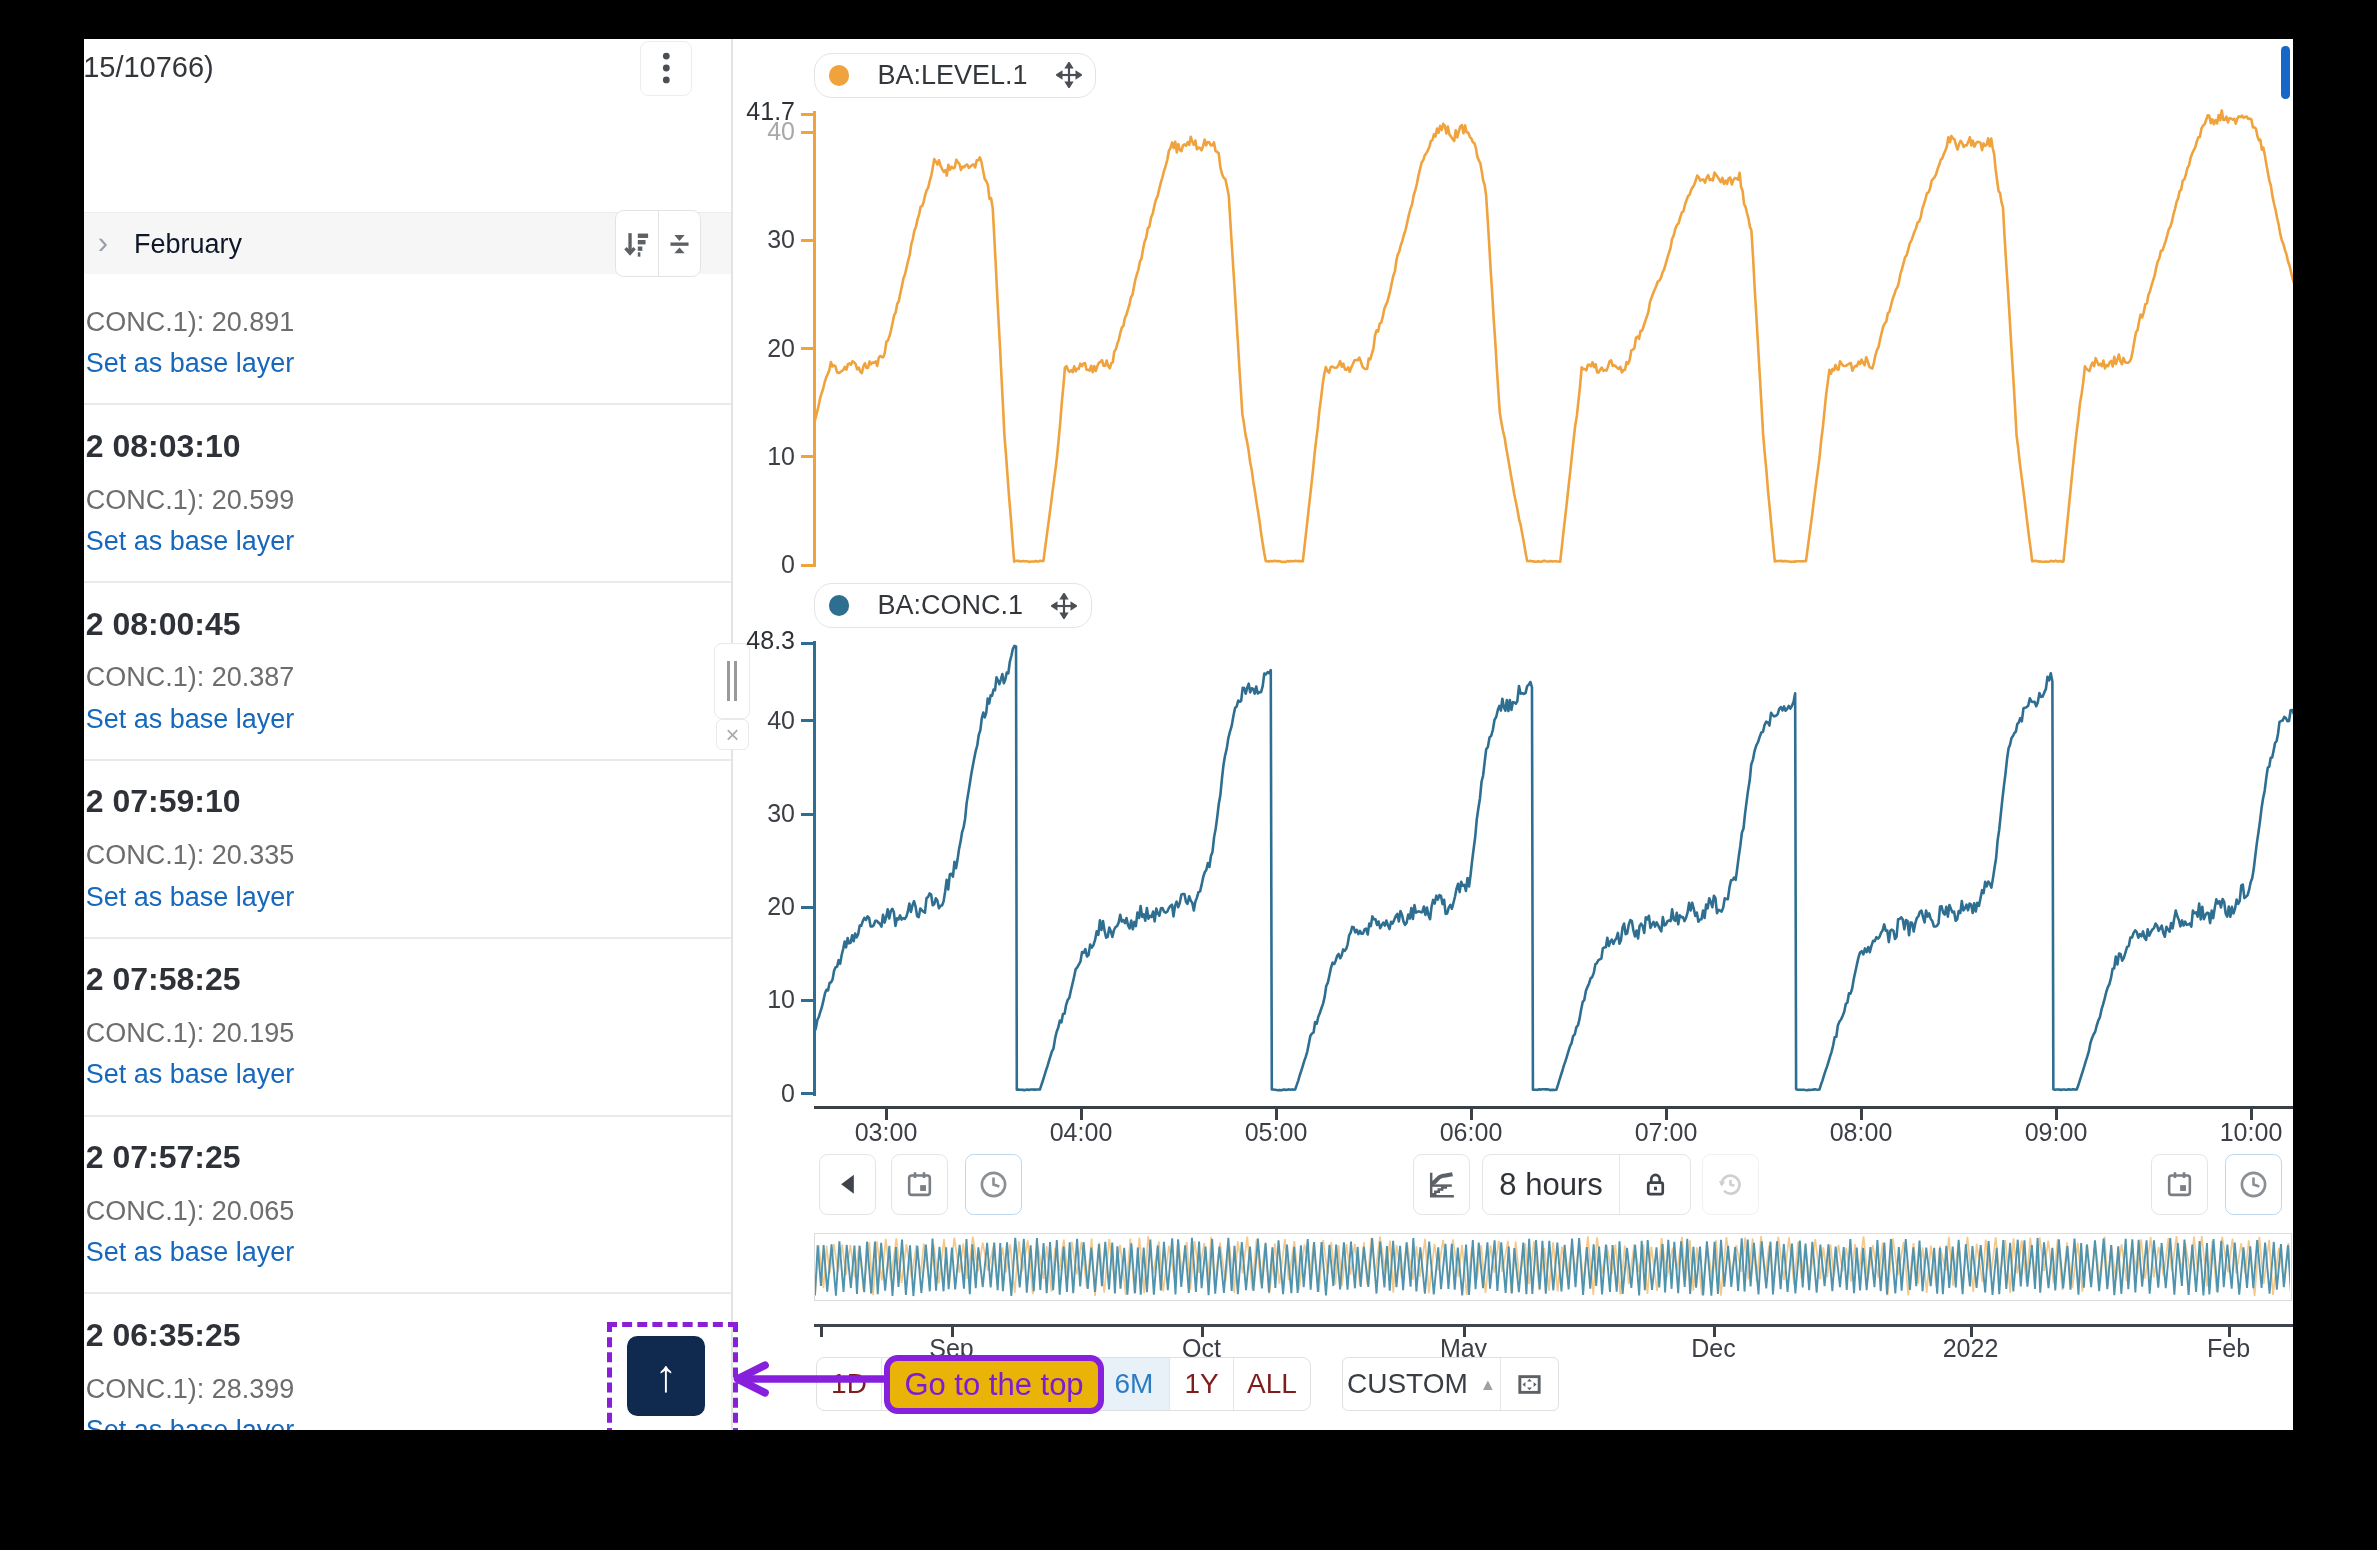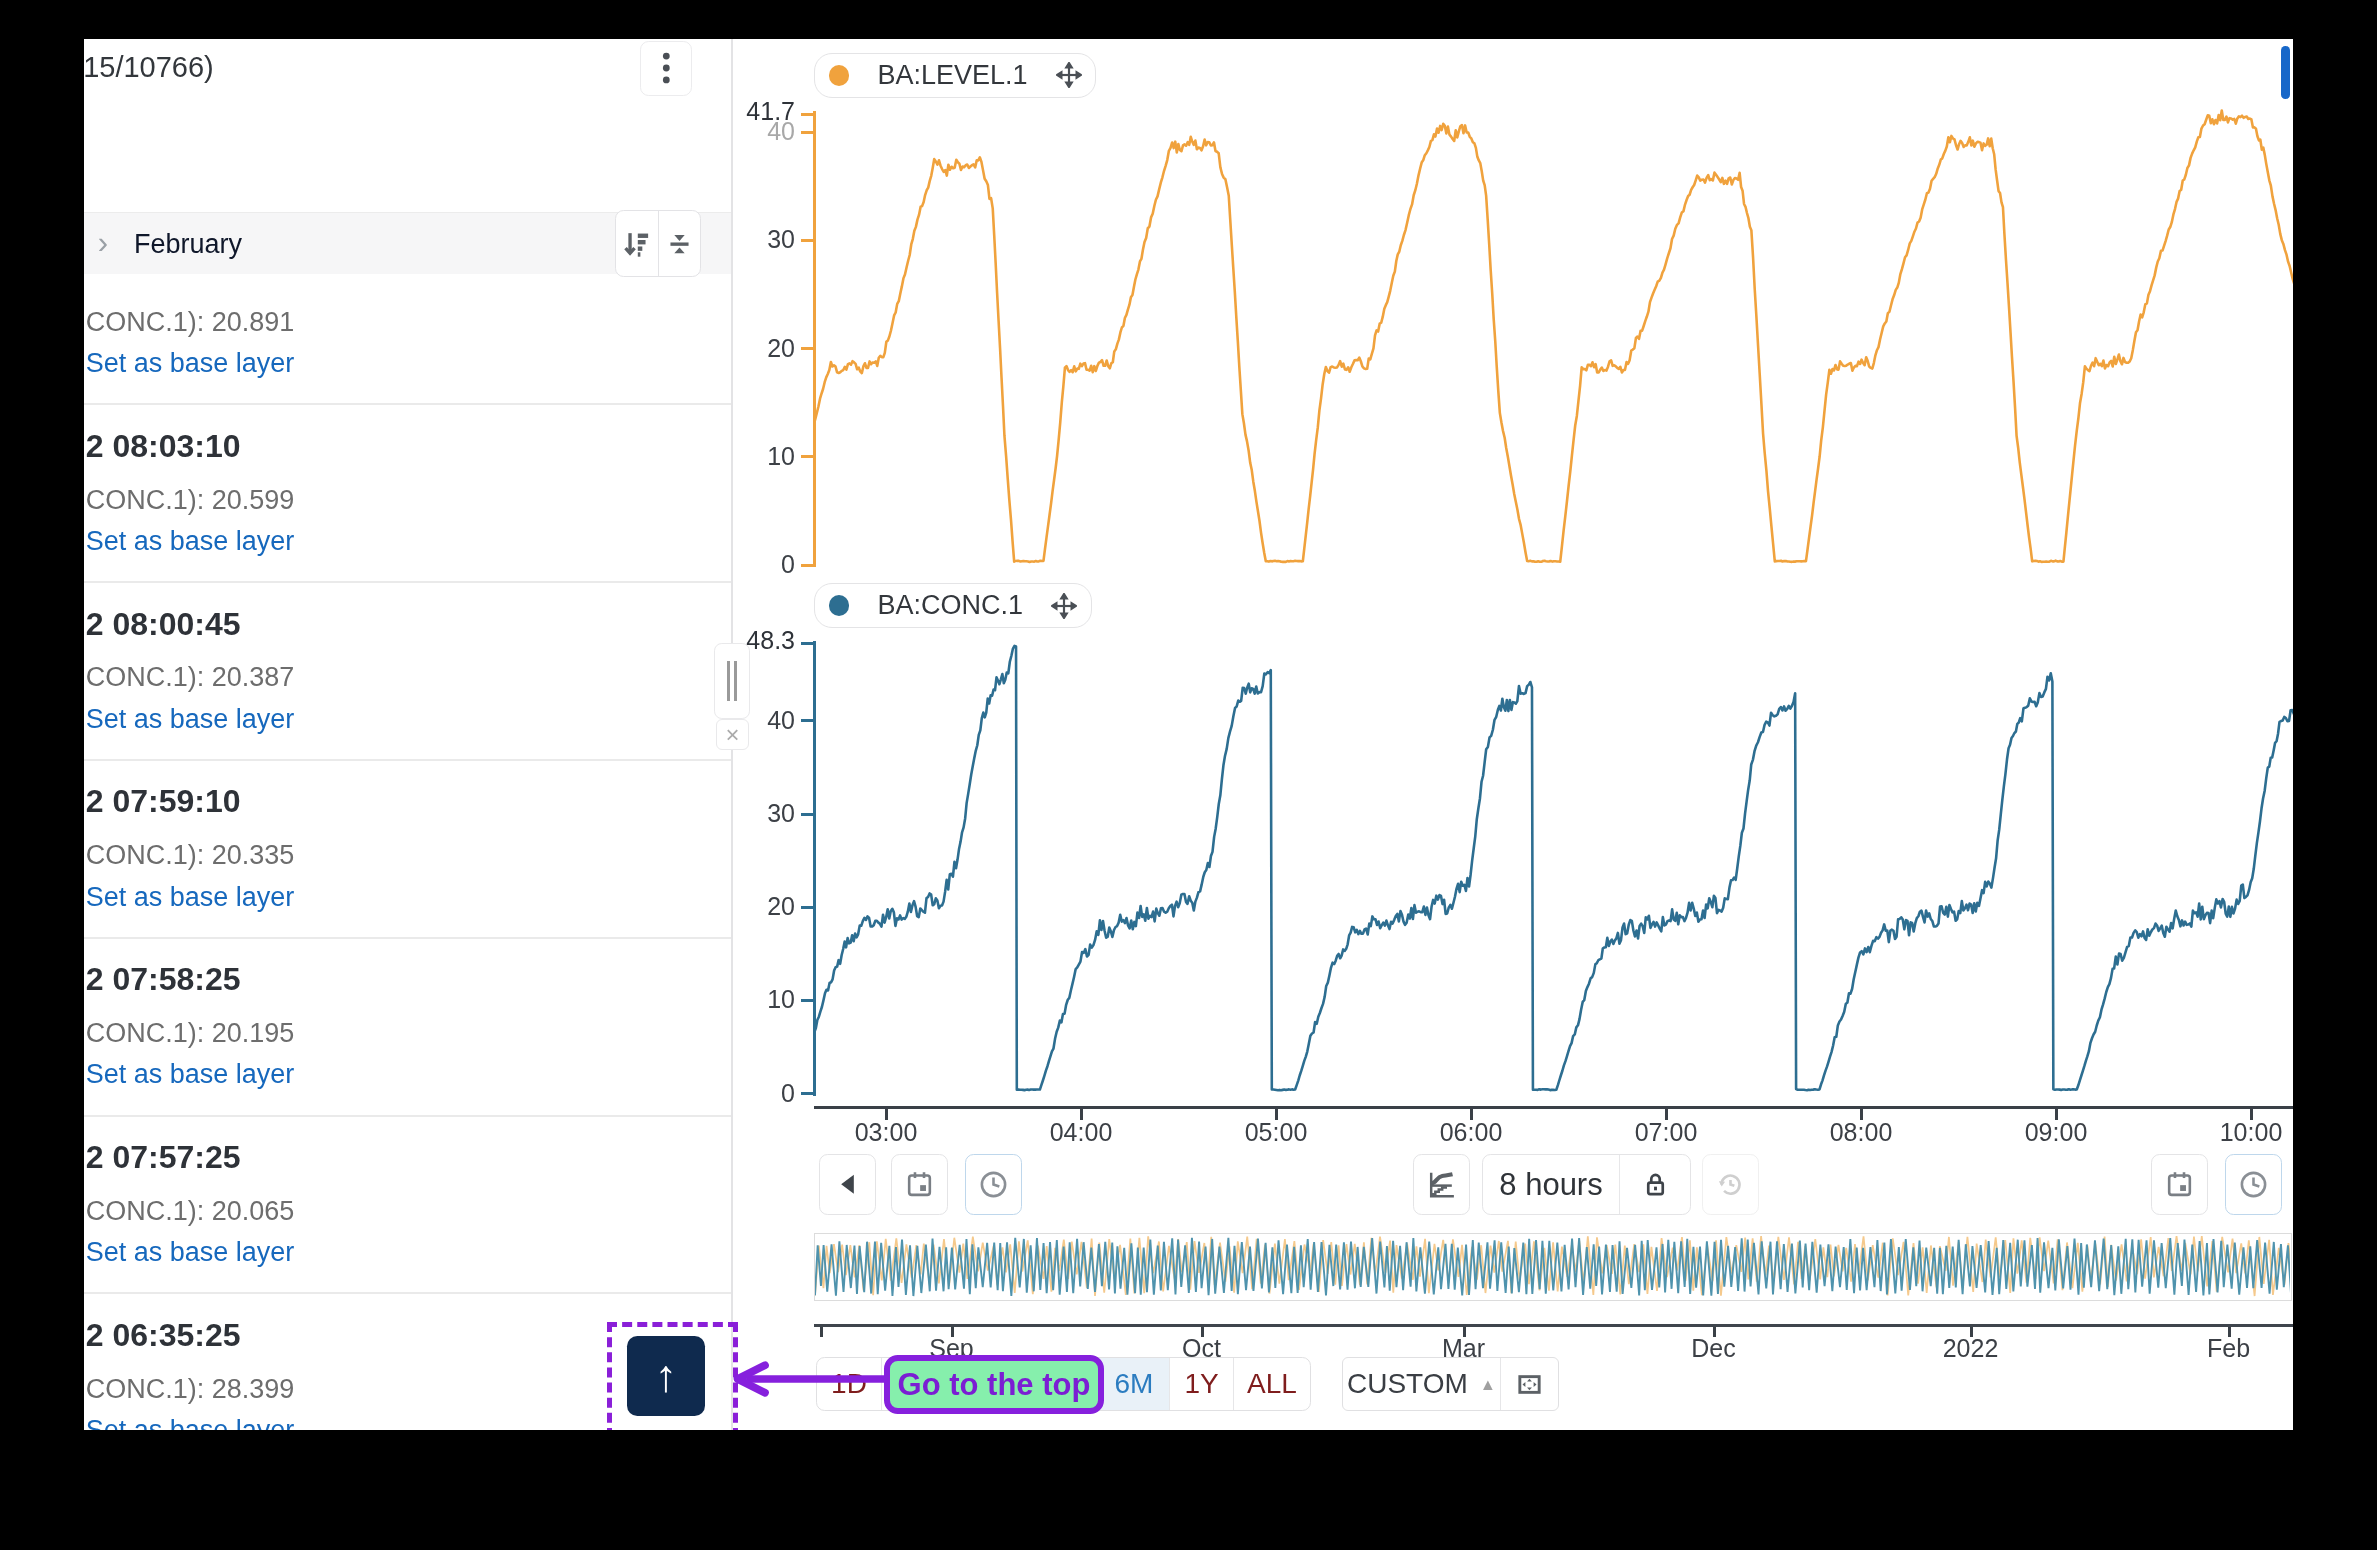--- a/index.html
+++ b/index.html
@@ -44,21 +44,21 @@
   .rangegrp{position:absolute;left:732px;top:1318px;height:52px;background:#fff;border:1.7px solid #e0e0e2;border-radius:8.6px;display:flex;overflow:hidden;}
   .rcell{display:flex;align-items:center;justify-content:center;font-size:28px;color:#7f1d1d;}
   .rcell+.rcell{border-left:1.7px solid #e6e6e8;}
   .rcell.active{background:#e9f1f8;color:#2b7cc0;}
   .customgrp{position:absolute;left:1258px;top:1318px;width:215px;height:52px;background:#fff;border:1.7px solid #e0e0e2;border-radius:6px;display:flex;}
   .customgrp .ccell{width:157px;display:flex;align-items:center;justify-content:center;gap:12px;font-size:28px;color:#3a3e44;}
   .customgrp .icell{flex:1;border-left:1.7px solid #e6e6e8;display:flex;align-items:center;justify-content:center;}
   .scrollthumb{position:absolute;left:2197px;top:6.9px;width:8.6px;height:53px;background:#1767c9;border-radius:4.3px;}
   .gotodash{position:absolute;left:523px;top:1283px;width:121px;height:106px;border:5.2px dashed #8a1fd8;z-index:20;}
   .gotobtn{position:absolute;left:543px;top:1297px;width:78px;height:80px;background:#0f2a4e;border-radius:10.3px;color:#fff;font-size:45px;display:flex;align-items:center;justify-content:center;z-index:21;}
-  .annot{position:absolute;left:800px;top:1316px;width:208px;height:47px;background:#86efac;border:6px solid #8620dd;border-radius:13.8px;display:flex;align-items:center;justify-content:center;font-size:31px;font-weight:bold;color:#7b1ed3;z-index:22;white-space:nowrap;}
+  .annot{position:absolute;left:800px;top:1316px;width:208px;height:47px;background:#eab308;border:6px solid #8620dd;border-radius:13.8px;display:flex;align-items:center;justify-content:center;font-size:31px;font-weight:normal;color:#7b1ed3;z-index:22;white-space:nowrap;}
   .arrowsvg{position:absolute;left:641px;top:1322px;z-index:22;}
   .tick{position:absolute;background:#3a4047;}
   svg{display:block;}
 </style>
 </head>
 <body>
 
 <div class="panel">
 
   <div class="sidebar">
@@ -283,21 +283,21 @@
         <div style="position: absolute; left: 730px; top: 1285px; width: 1479px; height: 2.6px; background: rgb(63, 69, 77);"></div>
         <div class="tick" style="left: 736px; top: 1288px; width: 2.6px; height: 10.3px;"></div>
         <div class="tick" style="left: 867px; top: 1288px; width: 2.6px; height: 10.3px;"></div>
         <div class="tick" style="left: 1117px; top: 1288px; width: 2.6px; height: 10.3px;"></div>
         <div class="tick" style="left: 1379px; top: 1288px; width: 2.6px; height: 10.3px;"></div>
         <div class="tick" style="left: 1629px; top: 1288px; width: 2.6px; height: 10.3px;"></div>
         <div class="tick" style="left: 1886px; top: 1288px; width: 2.6px; height: 10.3px;"></div>
         <div class="tick" style="left: 2144px; top: 1288px; width: 2.6px; height: 10.3px;"></div>
         <div class="mlab" style="left: 816px; top: 1295px;">Sep</div>
         <div class="mlab" style="left: 1066px; top: 1295px;">Oct</div>
-        <div class="mlab" style="left: 1328px; top: 1295px;">Mar</div>
+        <div class="mlab" style="left: 1328px; top: 1295px;">May</div>
         <div class="mlab" style="left: 1578px; top: 1295px;">Dec</div>
         <div class="mlab" style="left: 1835px; top: 1295px;">2022</div>
         <div class="mlab" style="left: 2093px; top: 1295px;">Feb</div>
       </div>
 
     <div class="rangegrp" id="rangegrp">
         <div class="rcell" style="width: 64px;">1D</div>
         <div class="rcell" style="width: 72px;"></div>
         <div class="rcell" style="width: 71px;"></div>
         <div class="rcell" style="width: 71px;"></div>

